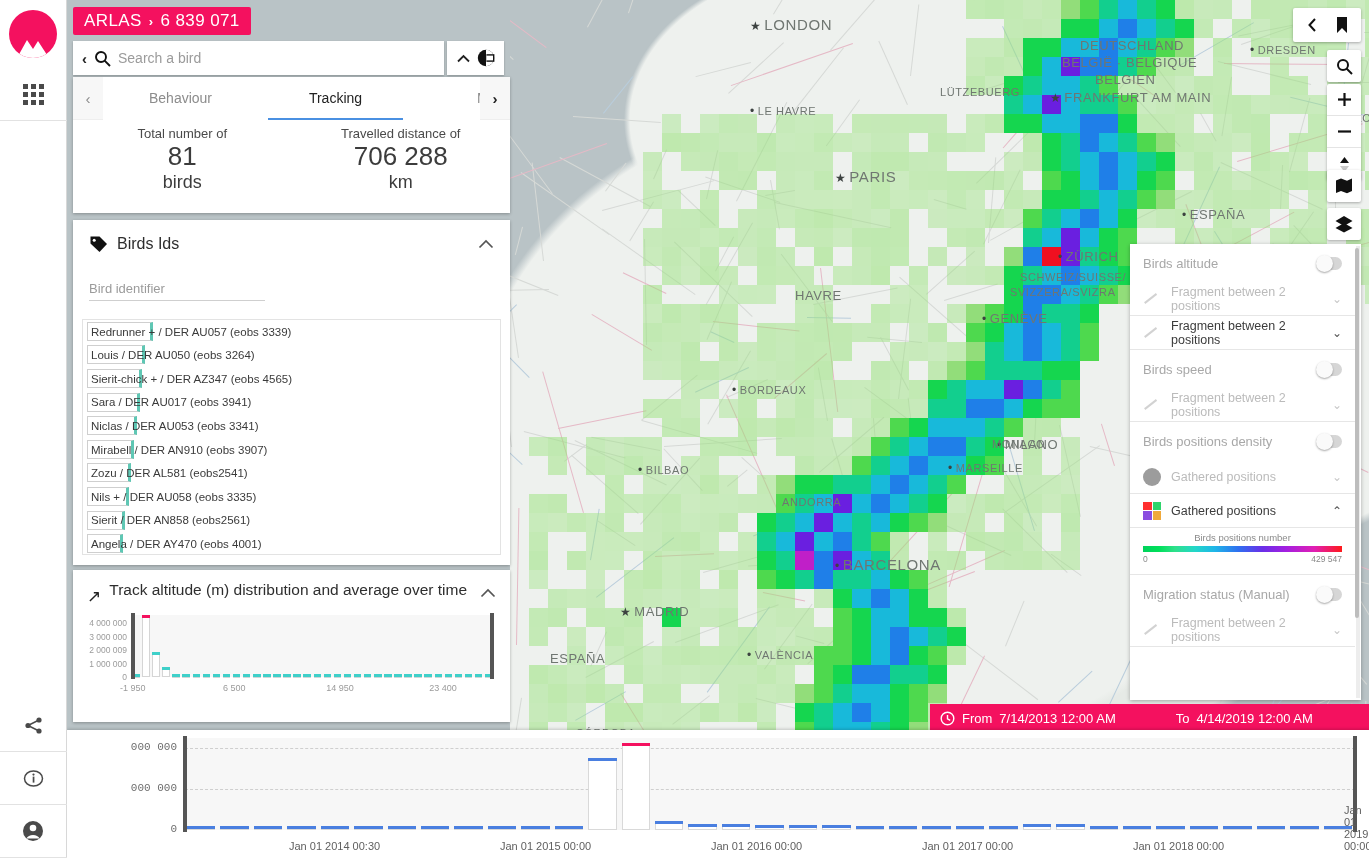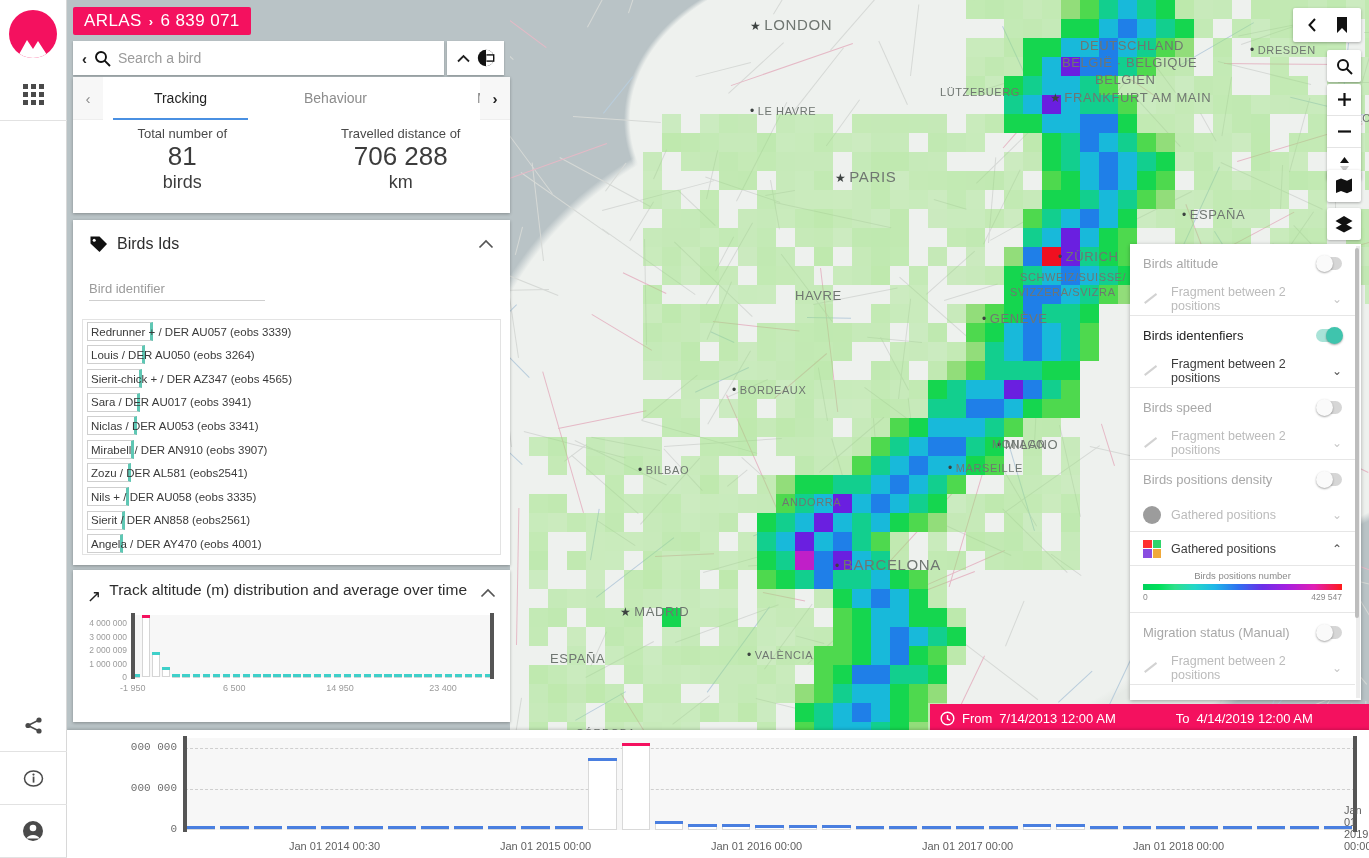--- a/index.html
+++ b/index.html
@@ -1649,24 +1649,20 @@
     <div id="layers-scroll">
         <div class="lyr-main off">
           <span class="nm">Birds altitude</span>
           <span class="toggle off"></span>
         </div>
         <div class="lyr-sub off">
           <span class="swatch-line"></span>
           <span class="sname">Fragment between 2 positions</span>
           <span class="chv">⌄</span>
         </div>
-        <div class="lyr-main on">
-          <span class="nm">Birds identenfiers</span>
-          <span class="toggle on"></span>
-        </div>
         <div class="lyr-sub on">
           <span class="swatch-line"></span>
           <span class="sname">Fragment between 2 positions</span>
           <span class="chv">⌄</span>
         </div>
         <div class="lyr-main off">
           <span class="nm">Birds speed</span>
           <span class="toggle off"></span>
         </div>
         <div class="lyr-sub off">
@@ -1812,22 +1808,22 @@
               <path d="M9.4 6.6 h6.6 v4.8 h-6.6 z" fill="#fff"></path>
             </svg>
         </span>
       </div>
     </div>
 
     <div class="card" id="tabs-card">
       <div id="tabs">
         <span class="arrow">‹</span>
         <div id="tablist">
+            <div class="tab">Behaviour</div>
             <div class="tab active">Tracking</div>
-            <div class="tab">Behaviour</div>
             <div class="tab">Mea</div>
           </div>
         <span class="arrow right">›</span>
       </div>
       <div id="stats">
           <div class="stat">
             <div class="lbl">Total number of</div>
             <div class="val">81</div>
             <div class="unit">birds</div>
           </div>

